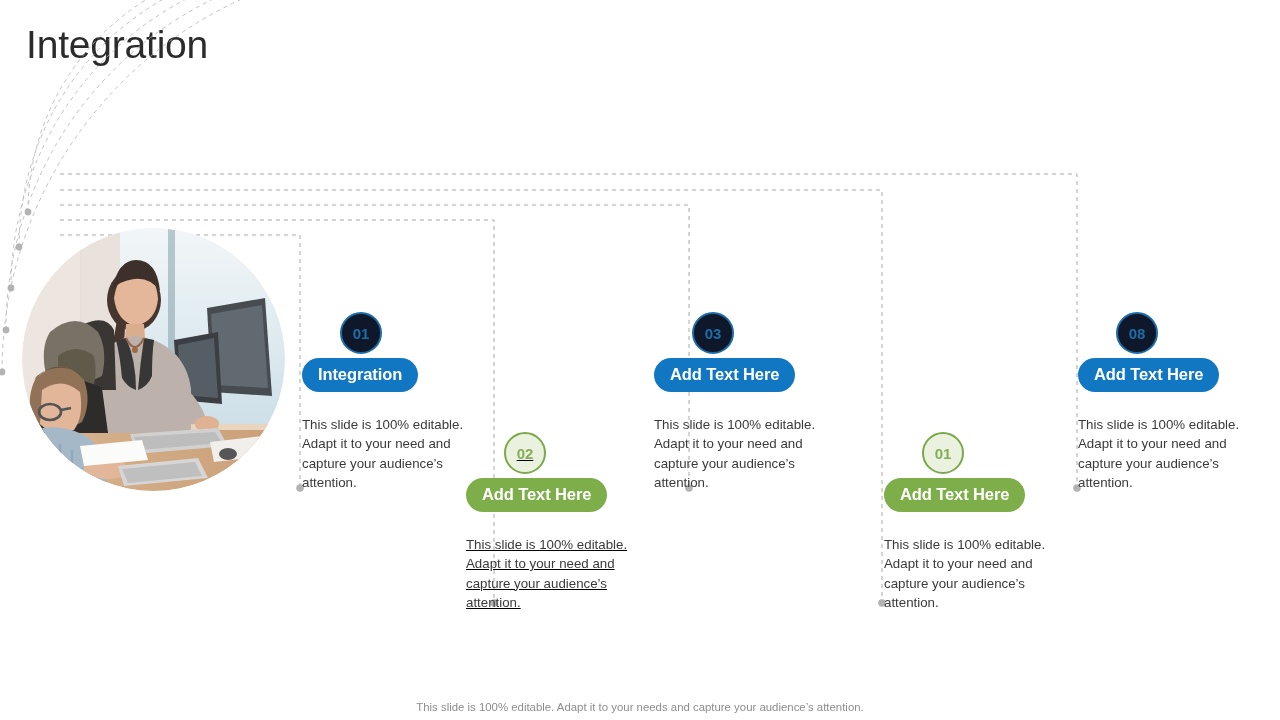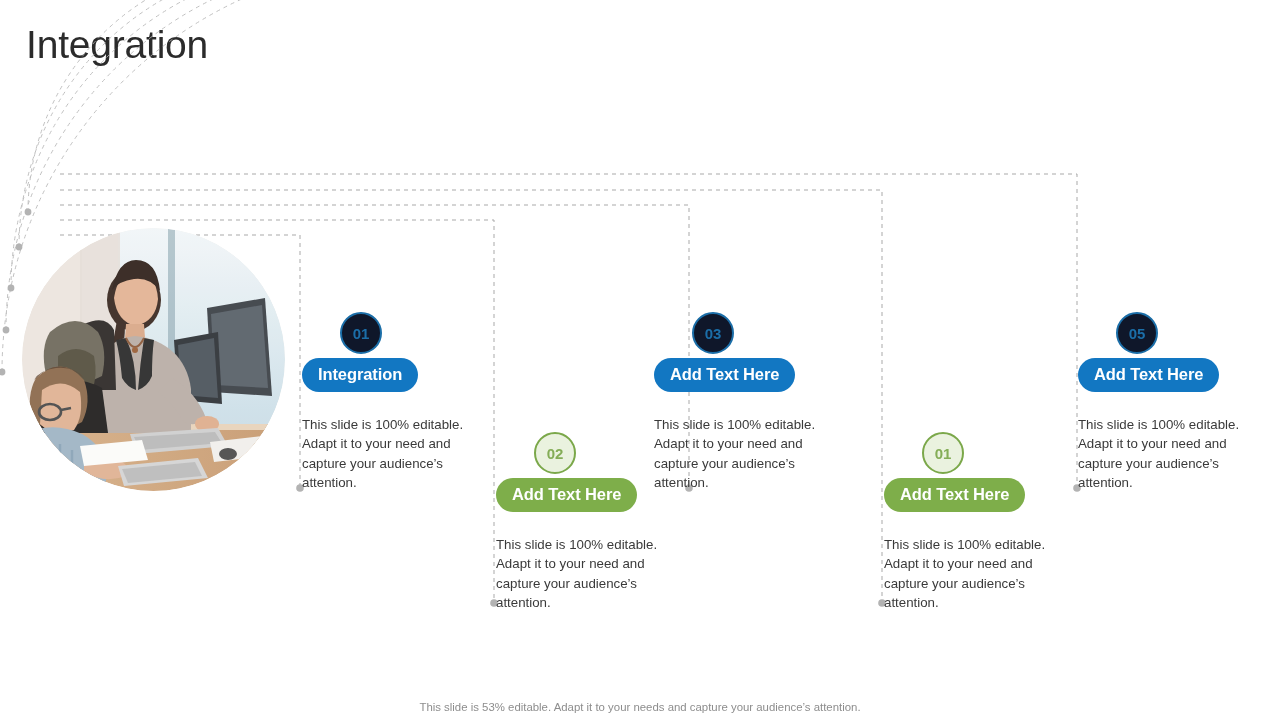--- a/index.html
+++ b/index.html
@@ -94,21 +94,21 @@
   .step-body {
     margin-top: 23px;
     font-size: 13.3px;
     line-height: 19.3px;
     color: #3a3a3a;
     width: 178px;
   }
 
   
   #step-1 { left: 302px; top: 312px; }
-  #step-2 { left: 496px; top: 432px; }
+  #step-2 { left: 466px; top: 432px; text-decoration: underline; }
   #step-3 { left: 654px; top: 312px; }
   #step-4 { left: 884px; top: 432px; }
   #step-5 { left: 1078px; top: 312px; }
 
   
   #footer-note {
     position: absolute;
     left: 0;
     right: 0;
     top: 701px;
@@ -270,18 +270,18 @@
   <div class="step-body">This slide is 100% editable. Adapt it to your need and capture your audience’s attention.</div>
 </div>
 
 <div class="step" id="step-4">
   <div class="step-num green">01</div>
   <div class="step-pill green">Add Text Here</div>
   <div class="step-body">This slide is 100% editable. Adapt it to your need and capture your audience’s attention.</div>
 </div>
 
 <div class="step" id="step-5">
-  <div class="step-num blue">05</div>
+  <div class="step-num blue">08</div>
   <div class="step-pill blue">Add Text Here</div>
   <div class="step-body">This slide is 100% editable. Adapt it to your need and capture your audience’s attention.</div>
 </div>
 
-<div id="footer-note">This slide is 53% editable. Adapt it to your needs and capture your audience’s attention.</div>
+<div id="footer-note">This slide is 100% editable. Adapt it to your needs and capture your audience’s attention.</div>
 
 </body></html>

